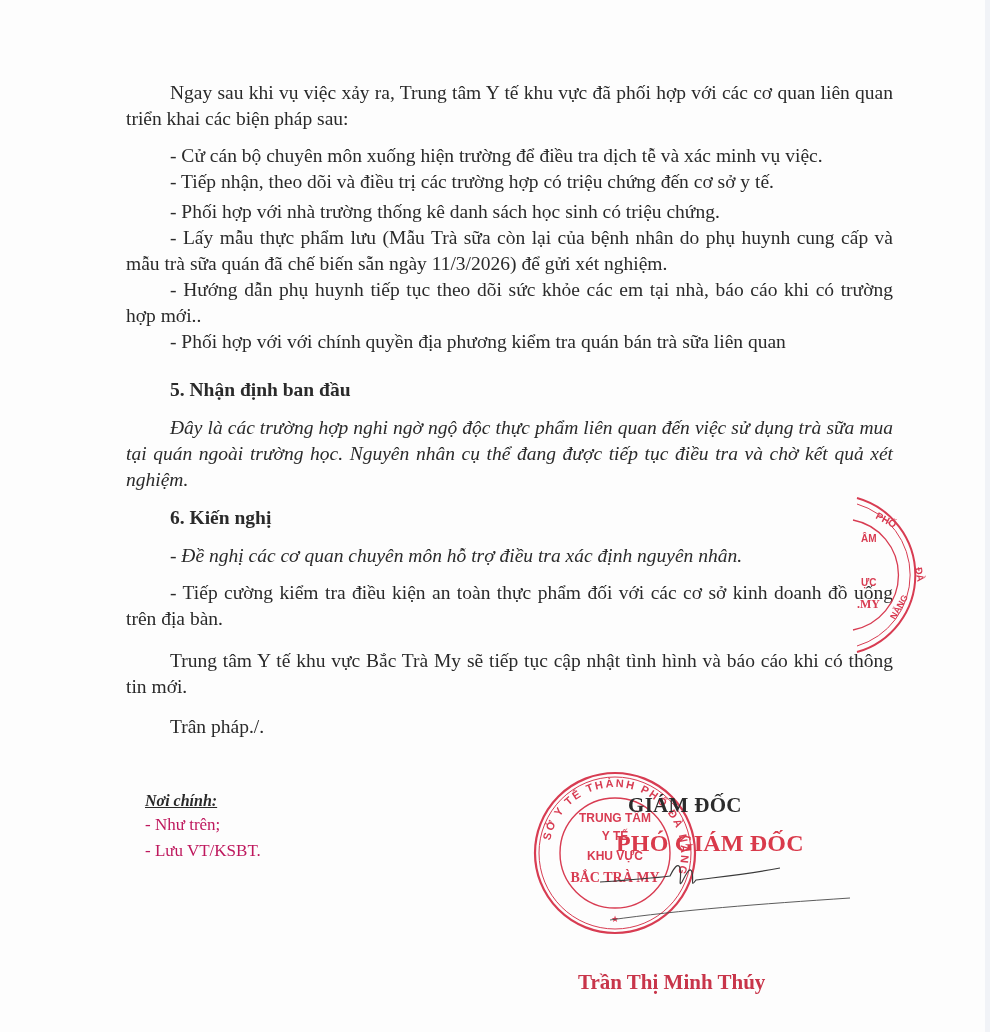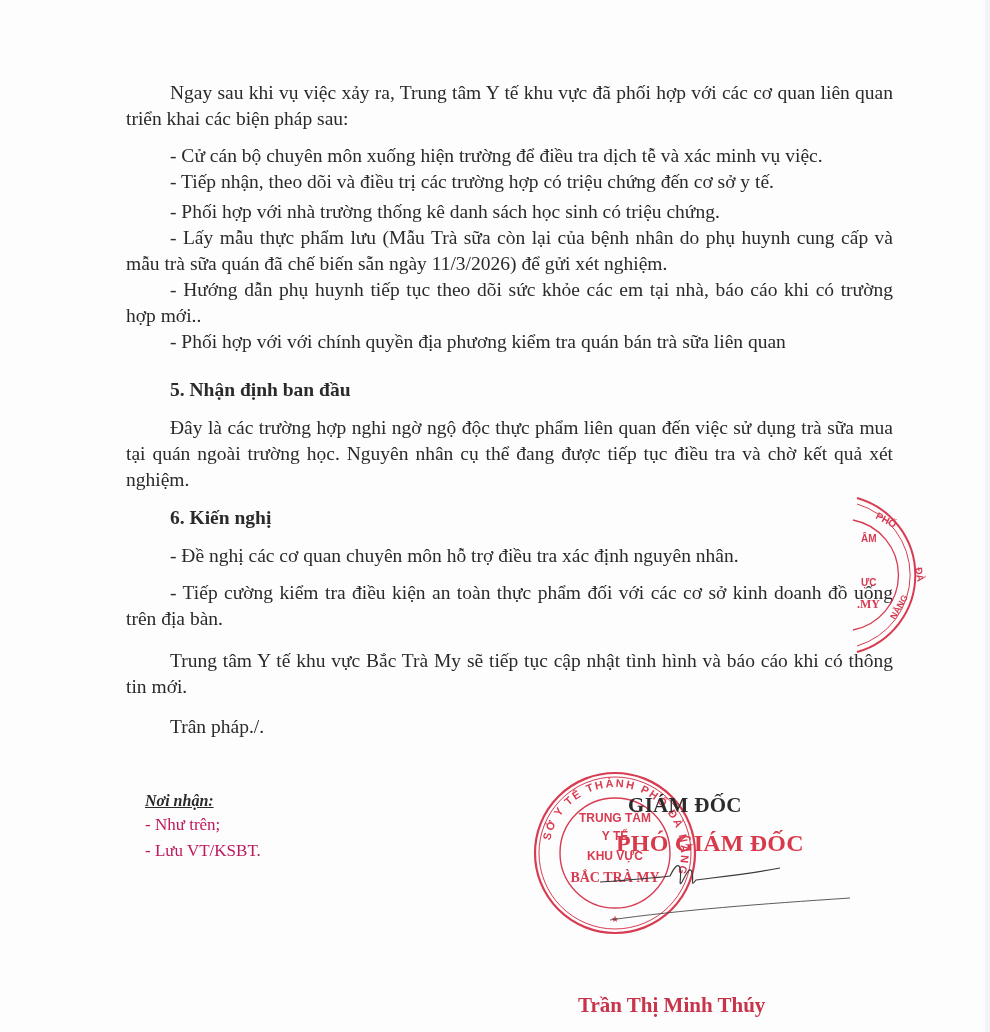--- a/index.html
+++ b/index.html
@@ -44,21 +44,21 @@
       word-spacing: 0px;
     }
     .para.sp { margin-top: 11px; }
     .para.sp-sm { margin-top: 4px; }
     .heading {
       margin: 0;
       text-indent: 44px;
       font-weight: bold;
       margin-top: 22px;
     }
-    .heading + .para { margin-top: 12px; }
+    .heading + .para { margin-top: 12px; font-style: italic; }
 
     
     .recipients {
       position: absolute;
       left: 145px;
       top: 790px;
       font-family: "Liberation Serif", "DejaVu Serif", serif;
     }
     .recipients .title {
       font-style: italic;
@@ -92,21 +92,20 @@
       color: #d93a4b;
       letter-spacing: 0.2px;
     }
     .signer-name {
       position: absolute;
       left: 578px;
       top: 970px;
       font-weight: bold;
       font-size: 21px;
       color: #c8354a;
-      margin-top: 23px;
     }
     .stamp-main {
       position: absolute;
       left: 532px;
       top: 770px;
       width: 166px;
       height: 166px;
     }
     .stamp-side {
       position: absolute;
@@ -144,21 +143,21 @@
 
   <p class="heading" style="margin-top:12px;">6. Kiến nghị</p>
   <p class="para sp">- Đề nghị các cơ quan chuyên môn hỗ trợ điều tra xác định nguyên nhân.</p>
   <p class="para sp">- Tiếp cường kiểm tra điều kiện an toàn thực phẩm đối với các cơ sở kinh doanh đồ uống trên địa bàn.</p>
 
   <p class="para" style="margin-top:16px;">Trung tâm Y tế khu vực Bắc Trà My sẽ tiếp tục cập nhật tình hình và báo cáo khi có thông tin mới.</p>
   <p class="para" style="margin-top:14px;">Trân pháp./.</p>
 </div>
 
 <div class="recipients">
-  <div class="title">Nơi nhận:</div>
+  <div class="title">Nơi chính:</div>
   <div class="item">- Như trên;</div>
   <div class="item">- Lưu VT/KSBT.</div>
 </div>
 
 <svg class="stamp-main" viewBox="0 0 166 166">
   <defs>
     <path id="stampArc" d="M 83,83 m -66,0 a 66,66 0 1,1 132,0 a 66,66 0 1,1 -132,0"></path>
   </defs>
   <circle cx="83" cy="83" r="80" fill="none" stroke="#d83c52" stroke-width="2.2"></circle>
   <circle cx="83" cy="83" r="76" fill="none" stroke="#d83c52" stroke-width="1"></circle>

